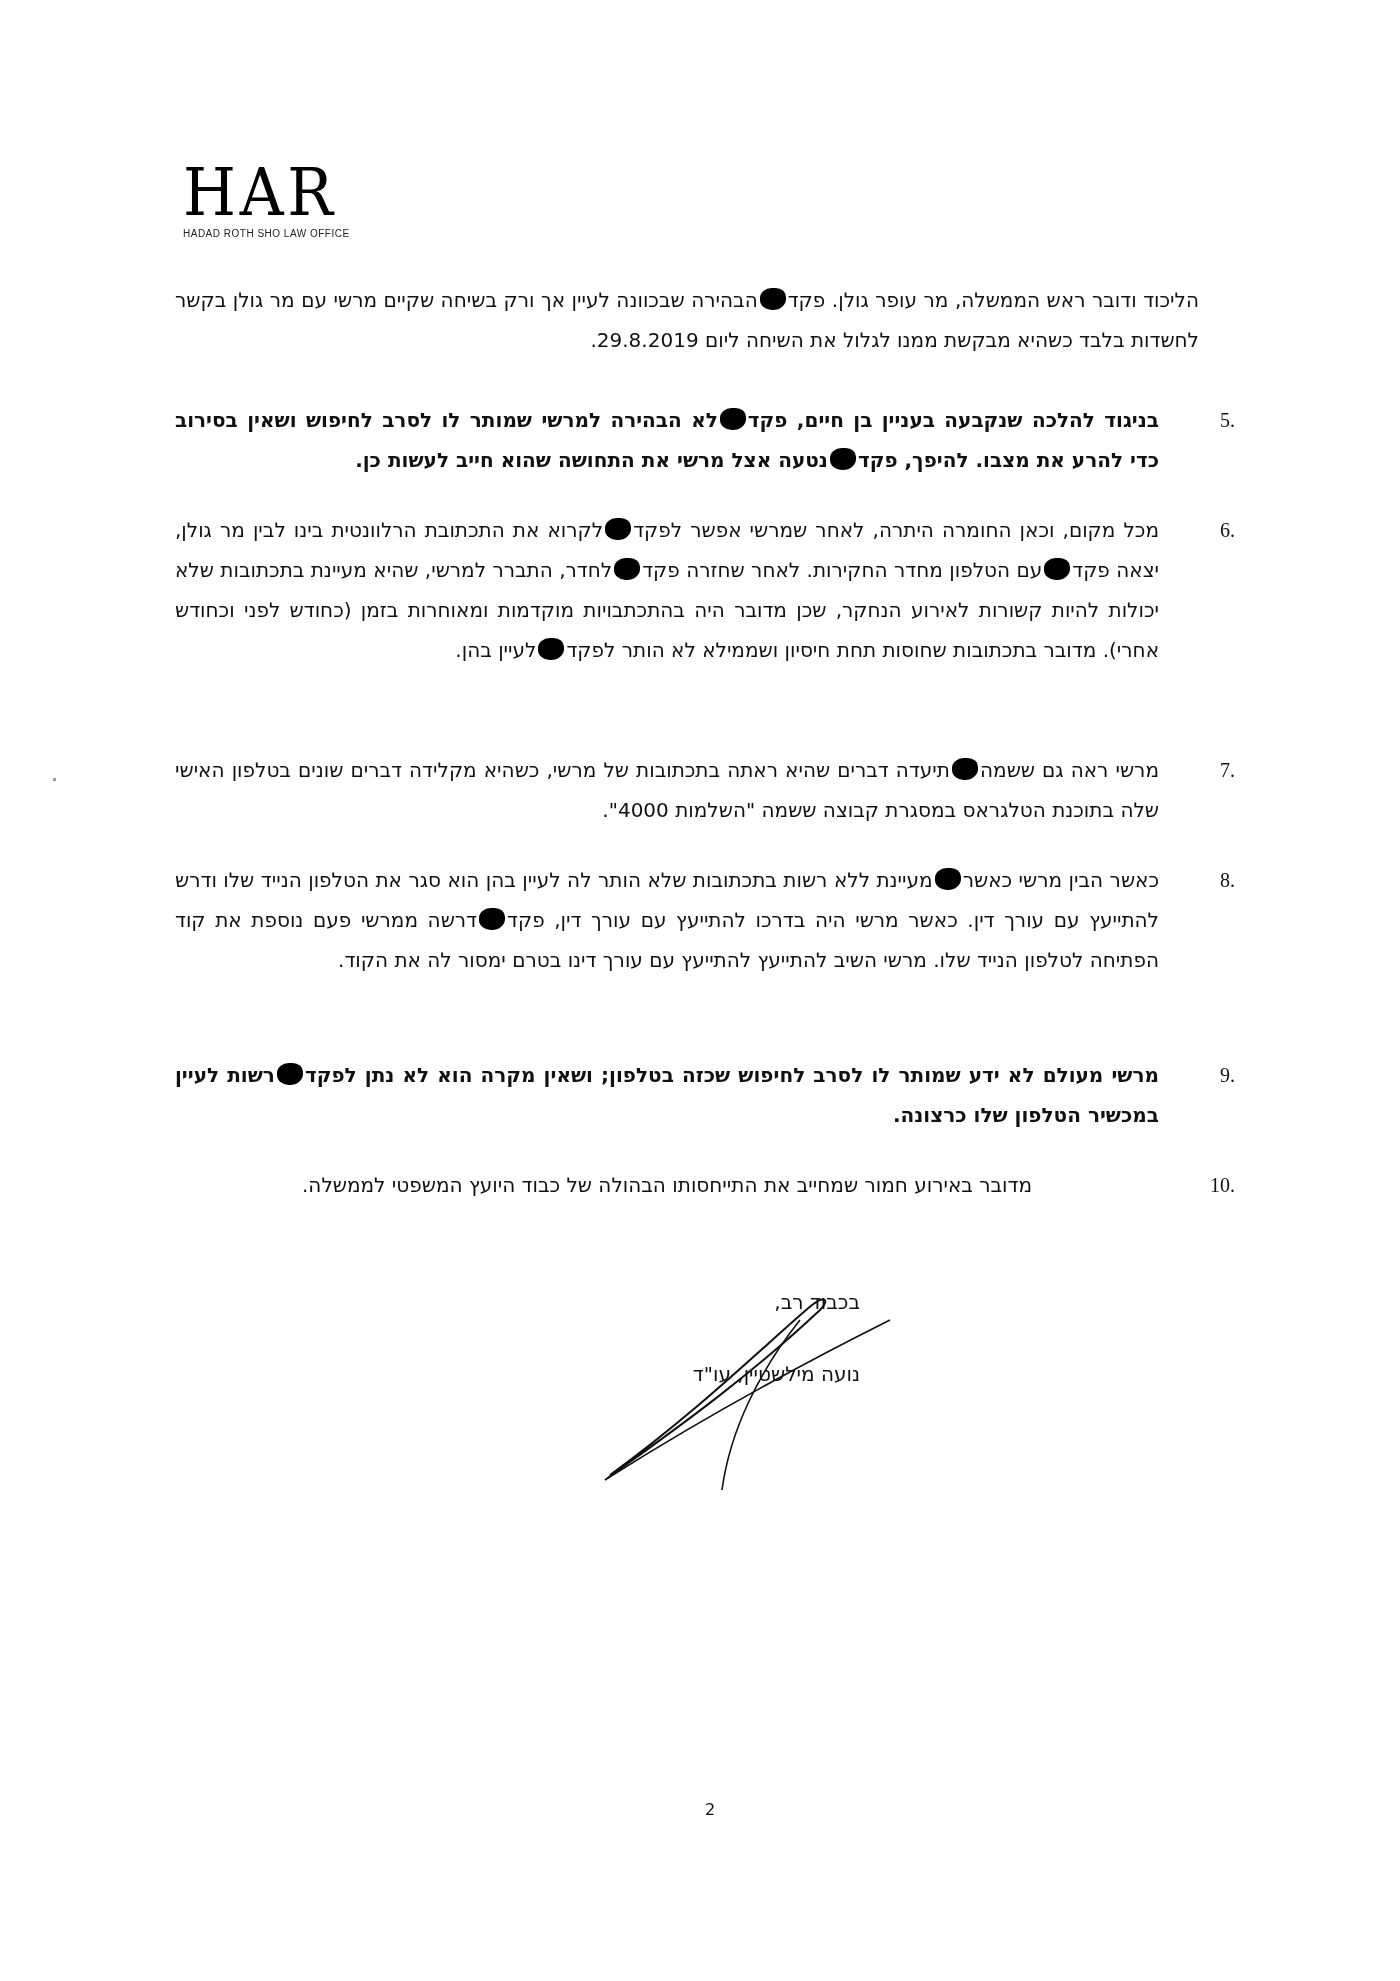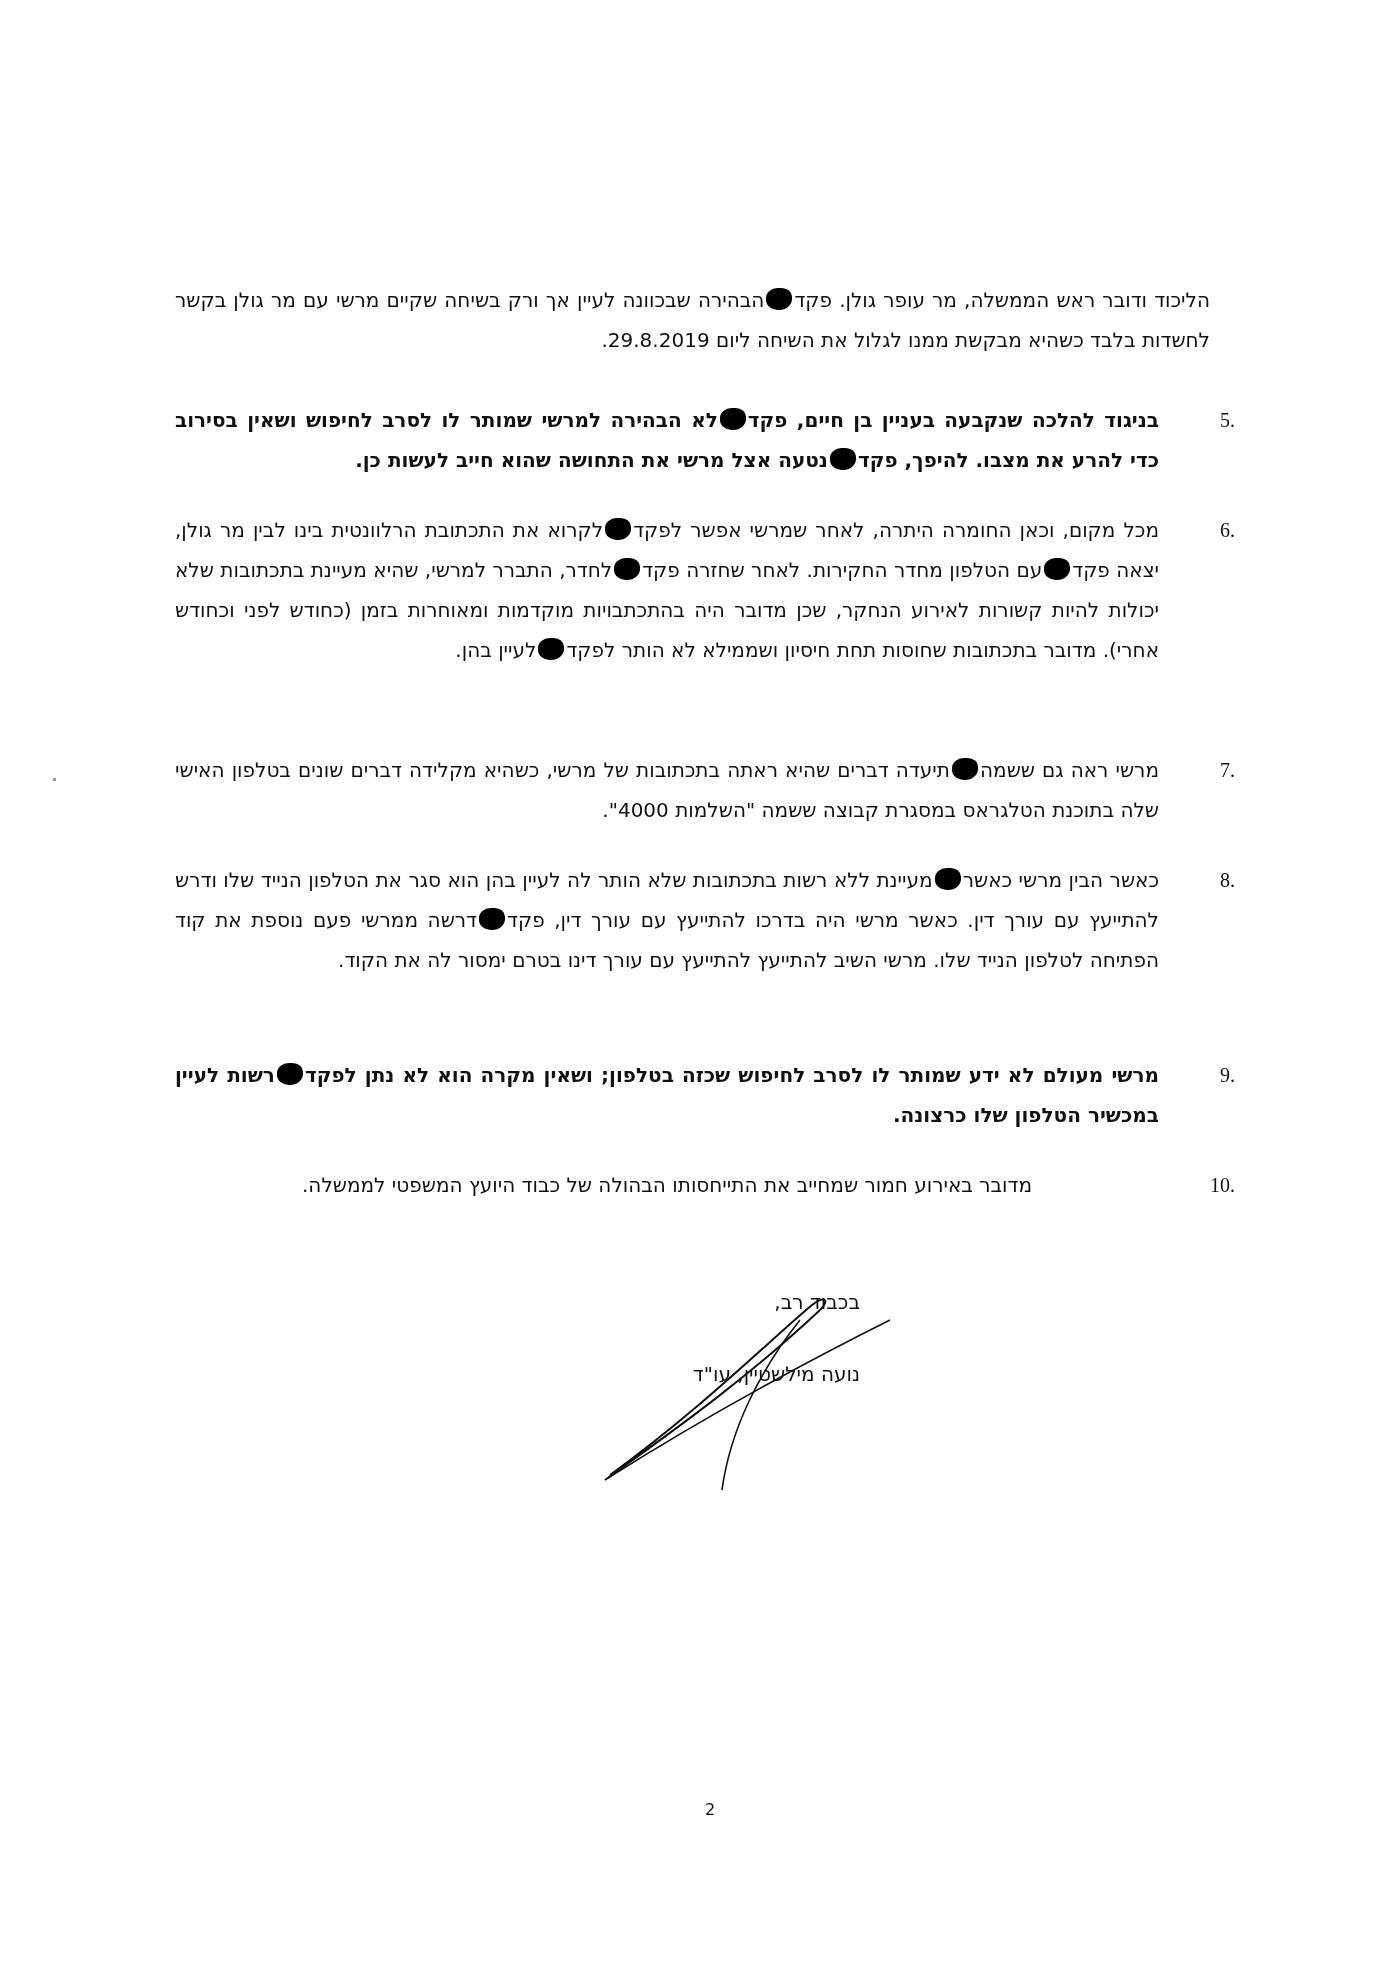--- a/index.html
+++ b/index.html
@@ -30,23 +30,27 @@
     .signature { position: absolute; left: 600px; top: 1290px; width: 300px; height: 200px; }
 
     .page-number { position: absolute; left: 700px; top: 1800px; width: 20px; font-family: "DejaVu Sans", sans-serif; font-size: 16px; color: #111; text-align: center; }
     .margin-dot { position: absolute; left: 53px; top: 778px; width: 3px; height: 3px; background: #999; }
   </style>
 </head>
 <body>
 
 <div class="page">
 
+  <div class="logo">
+    <div class="logo-mark">HAR</div>
+    <div class="logo-sub">HADAD ROTH SHO LAW OFFICE</div>
+  </div>
 
   <div class="para" style="top:280px;">
-    <div class="txt" style="margin-right:5px;">
+    <div class="txt" style="margin-right:16px;">
       <span>הליכוד ודובר ראש הממשלה, מר עופר גולן. פקד</span><span class="redact"></span><span>הבהירה שבכוונה לעיין אך ורק בשיחה שקיים מרשי</span>
       <span>עם מר גולן בקשר לחשדות בלבד כשהיא מבקשת ממנו לגלול את השיחה ליום 29.8.2019.</span>
     </div>
   </div>
 
   <div class="para bold" style="top:400px;">
     <div class="num">5.</div>
     <div class="txt">
       <span>בניגוד להלכה שנקבעה בעניין בן חיים, פקד</span><span class="redact"></span><span>לא הבהירה למרשי שמותר לו לסרב לחיפוש ושאין בסירוב כדי להרע את מצבו. להיפך, פקד</span><span class="redact"></span><span>נטעה אצל מרשי את התחושה שהוא חייב לעשות כן.</span>
     </div>

